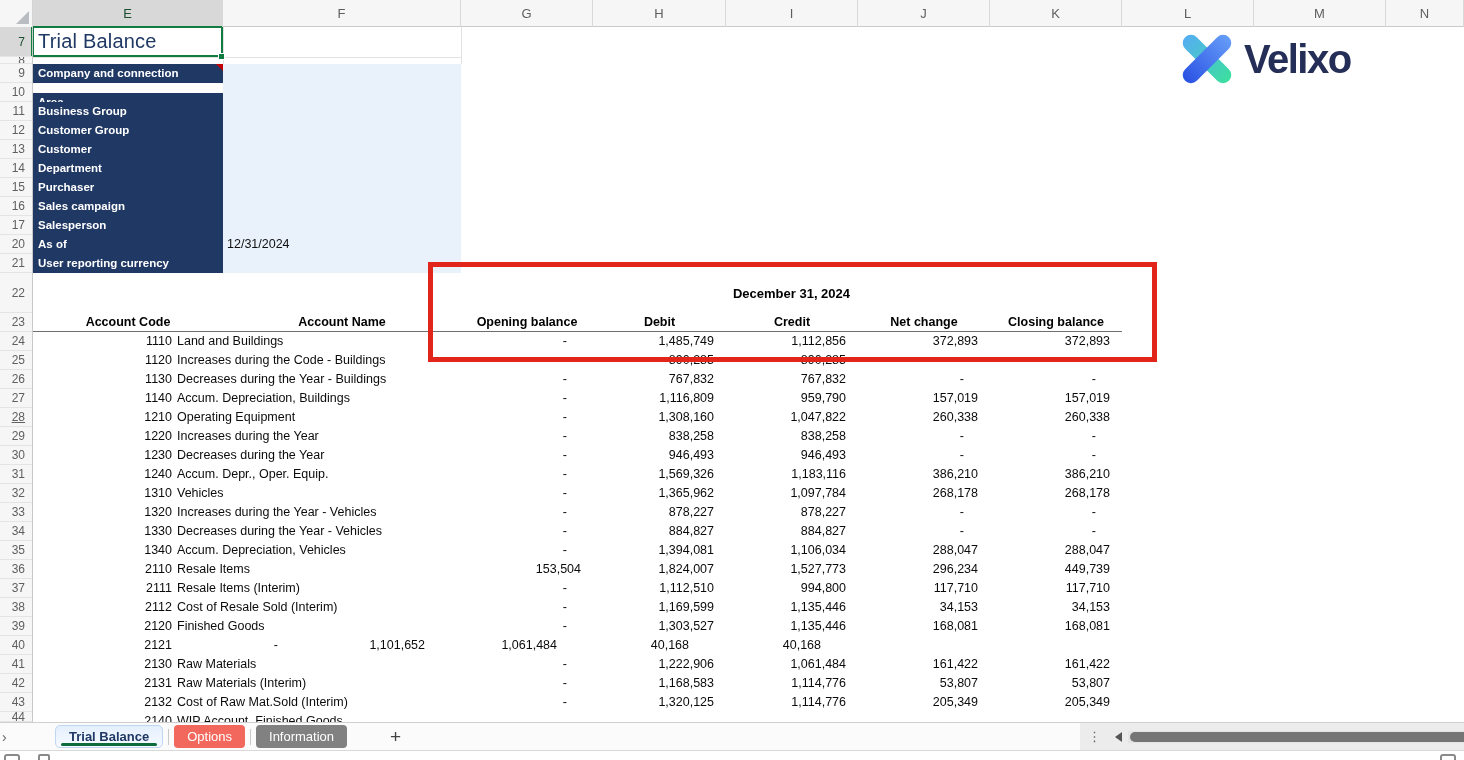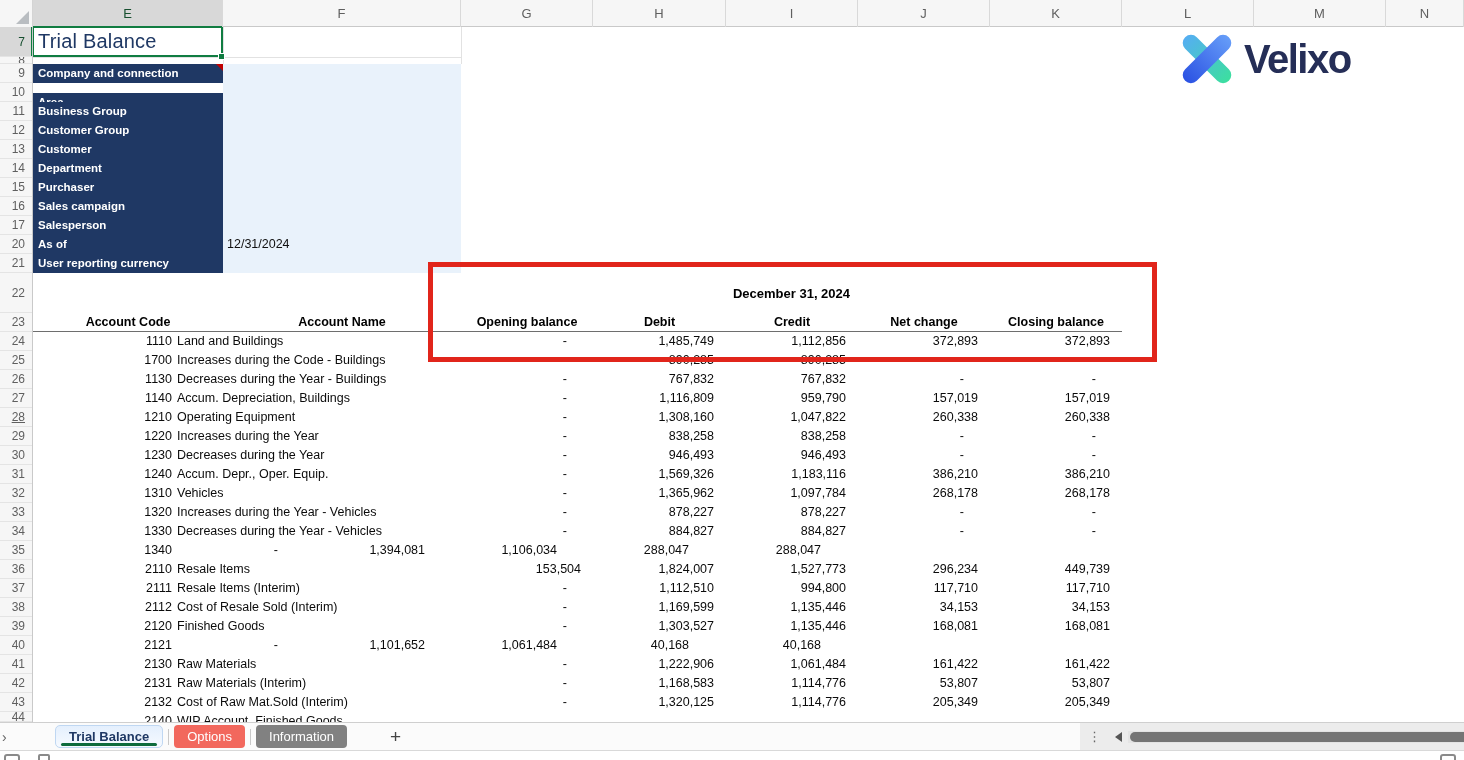--- a/index.html
+++ b/index.html
@@ -208,21 +208,21 @@
         <div class="trow" style="top: 305px;">
           <span class="c-code">1110</span>
           <span class="c-name">Land and Buildings</span>
           <span class="c-num dash" style="width: 132px;">-</span>
           <span class="c-num" style="width: 133px;">1,485,749</span>
           <span class="c-num" style="width: 132px;">1,112,856</span>
           <span class="c-num" style="width: 132px;">372,893</span>
           <span class="c-num" style="width: 132px;">372,893</span>
         </div>
         <div class="trow" style="top: 324px;">
-          <span class="c-code">1700</span>
+          <span class="c-code">1120</span>
           <span class="c-name">Increases during the Code - Buildings</span>
           <span class="c-num dash" style="width: 132px;">-</span>
           <span class="c-num" style="width: 133px;">890,285</span>
           <span class="c-num" style="width: 132px;">890,285</span>
           <span class="c-num dash" style="width: 132px;">-</span>
           <span class="c-num dash" style="width: 132px;">-</span>
         </div>
         <div class="trow" style="top: 343px;">
           <span class="c-code">1130</span>
           <span class="c-name">Decreases during the Year - Buildings</span>
@@ -299,20 +299,21 @@
           <span class="c-code">1330</span>
           <span class="c-name">Decreases during the Year - Vehicles</span>
           <span class="c-num dash" style="width: 132px;">-</span>
           <span class="c-num" style="width: 133px;">884,827</span>
           <span class="c-num" style="width: 132px;">884,827</span>
           <span class="c-num dash" style="width: 132px;">-</span>
           <span class="c-num dash" style="width: 132px;">-</span>
         </div>
         <div class="trow" style="top: 514px;">
           <span class="c-code">1340</span>
+          <span class="c-name">Accum. Depreciation, Vehicles</span>
           <span class="c-num dash" style="width: 132px;">-</span>
           <span class="c-num" style="width: 133px;">1,394,081</span>
           <span class="c-num" style="width: 132px;">1,106,034</span>
           <span class="c-num" style="width: 132px;">288,047</span>
           <span class="c-num" style="width: 132px;">288,047</span>
         </div>
         <div class="trow" style="top: 533px;">
           <span class="c-code">2110</span>
           <span class="c-name">Resale Items</span>
           <span class="c-num" style="width: 132px;">153,504</span>

